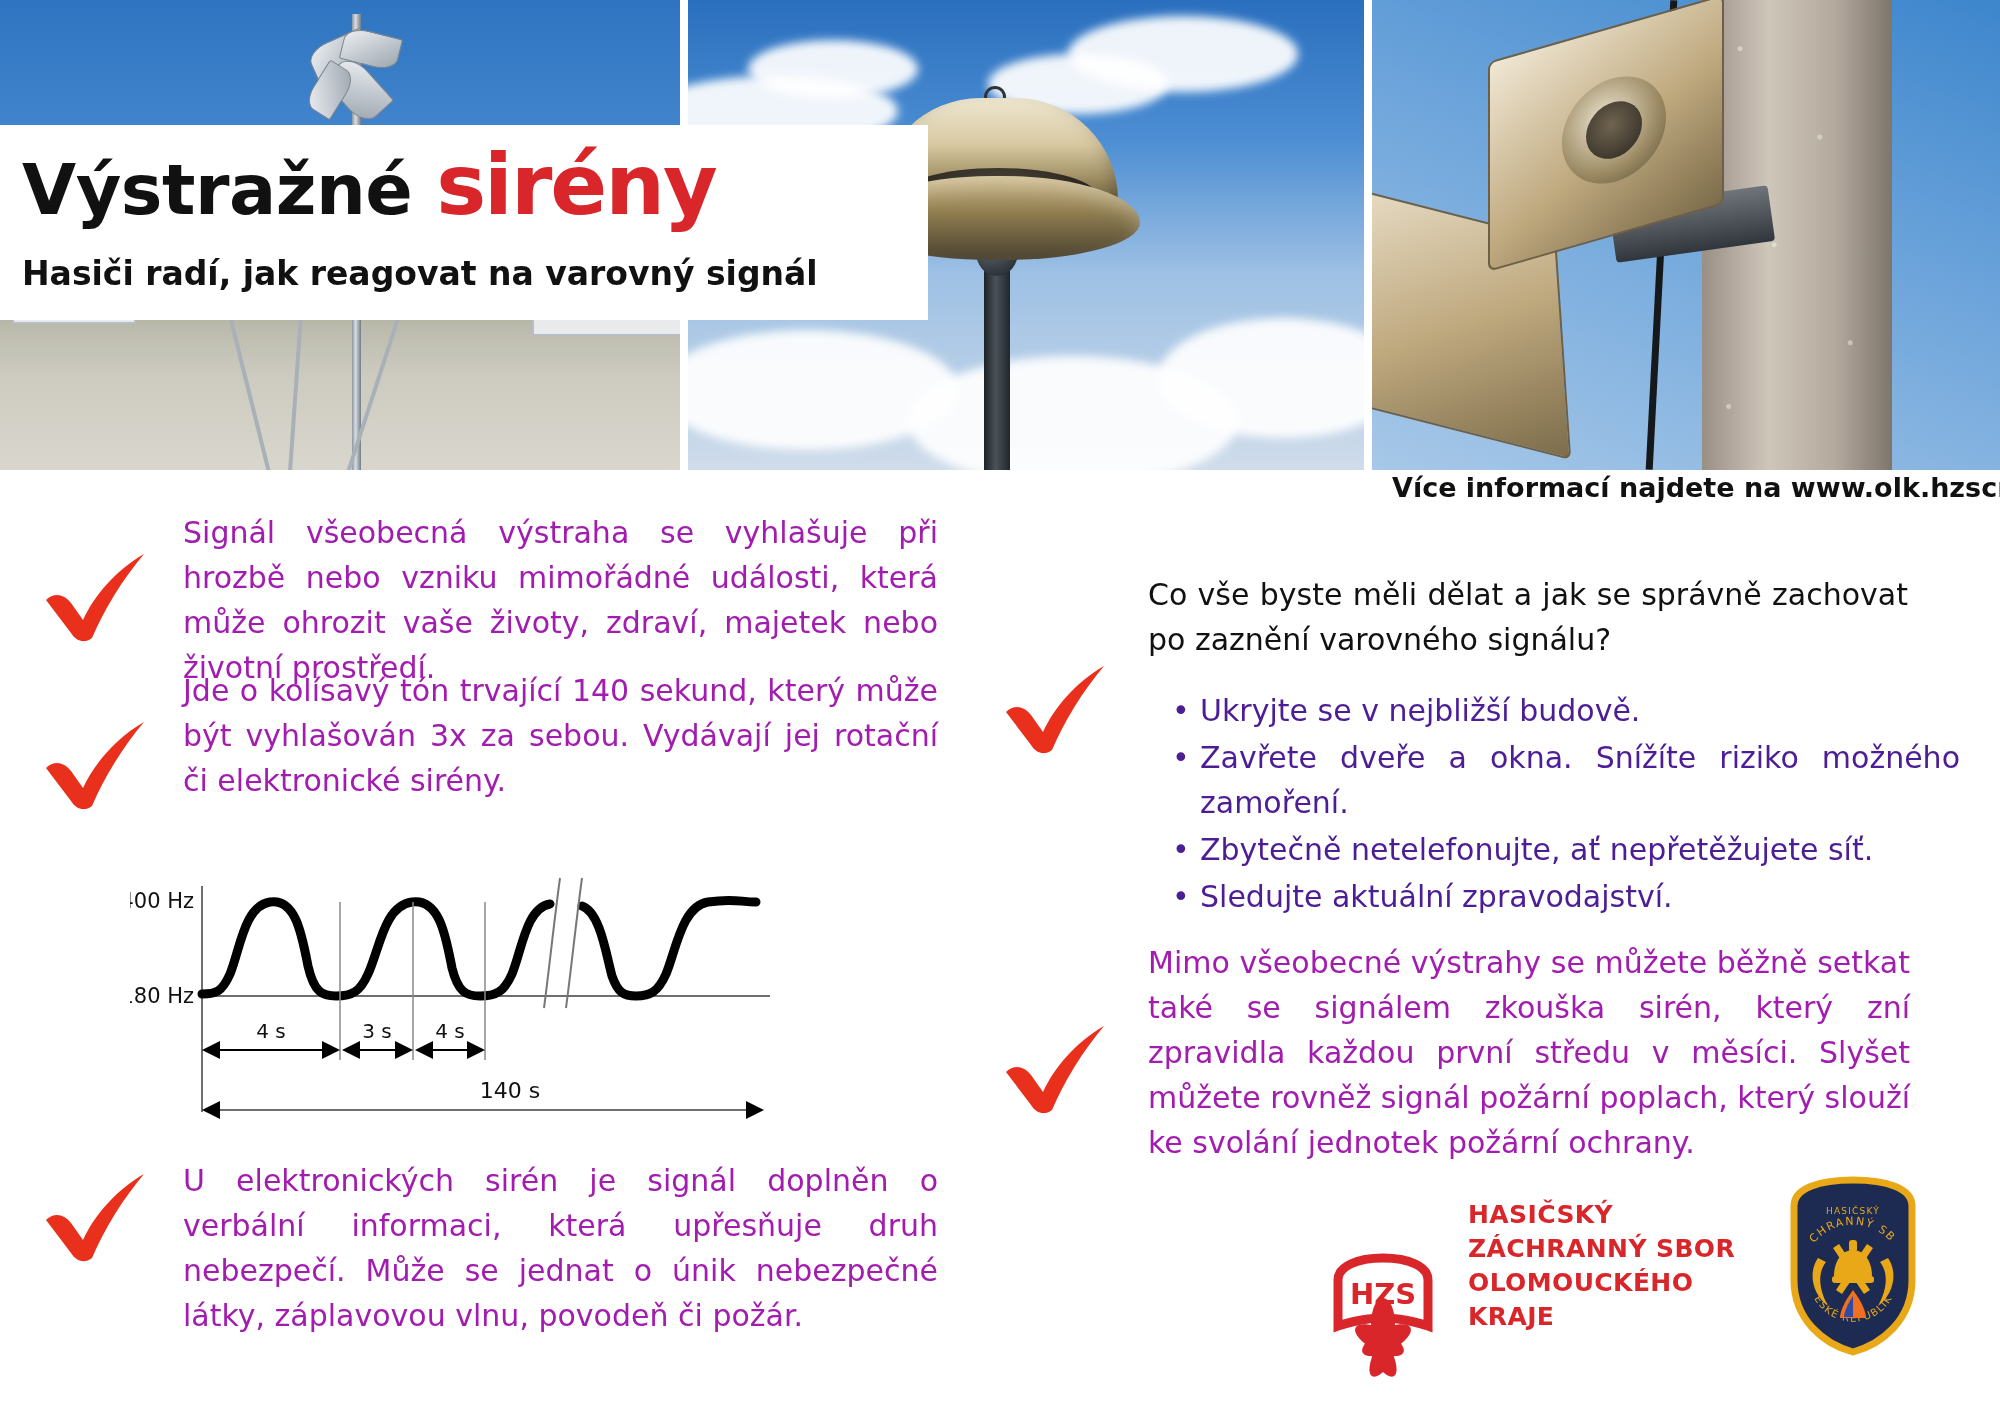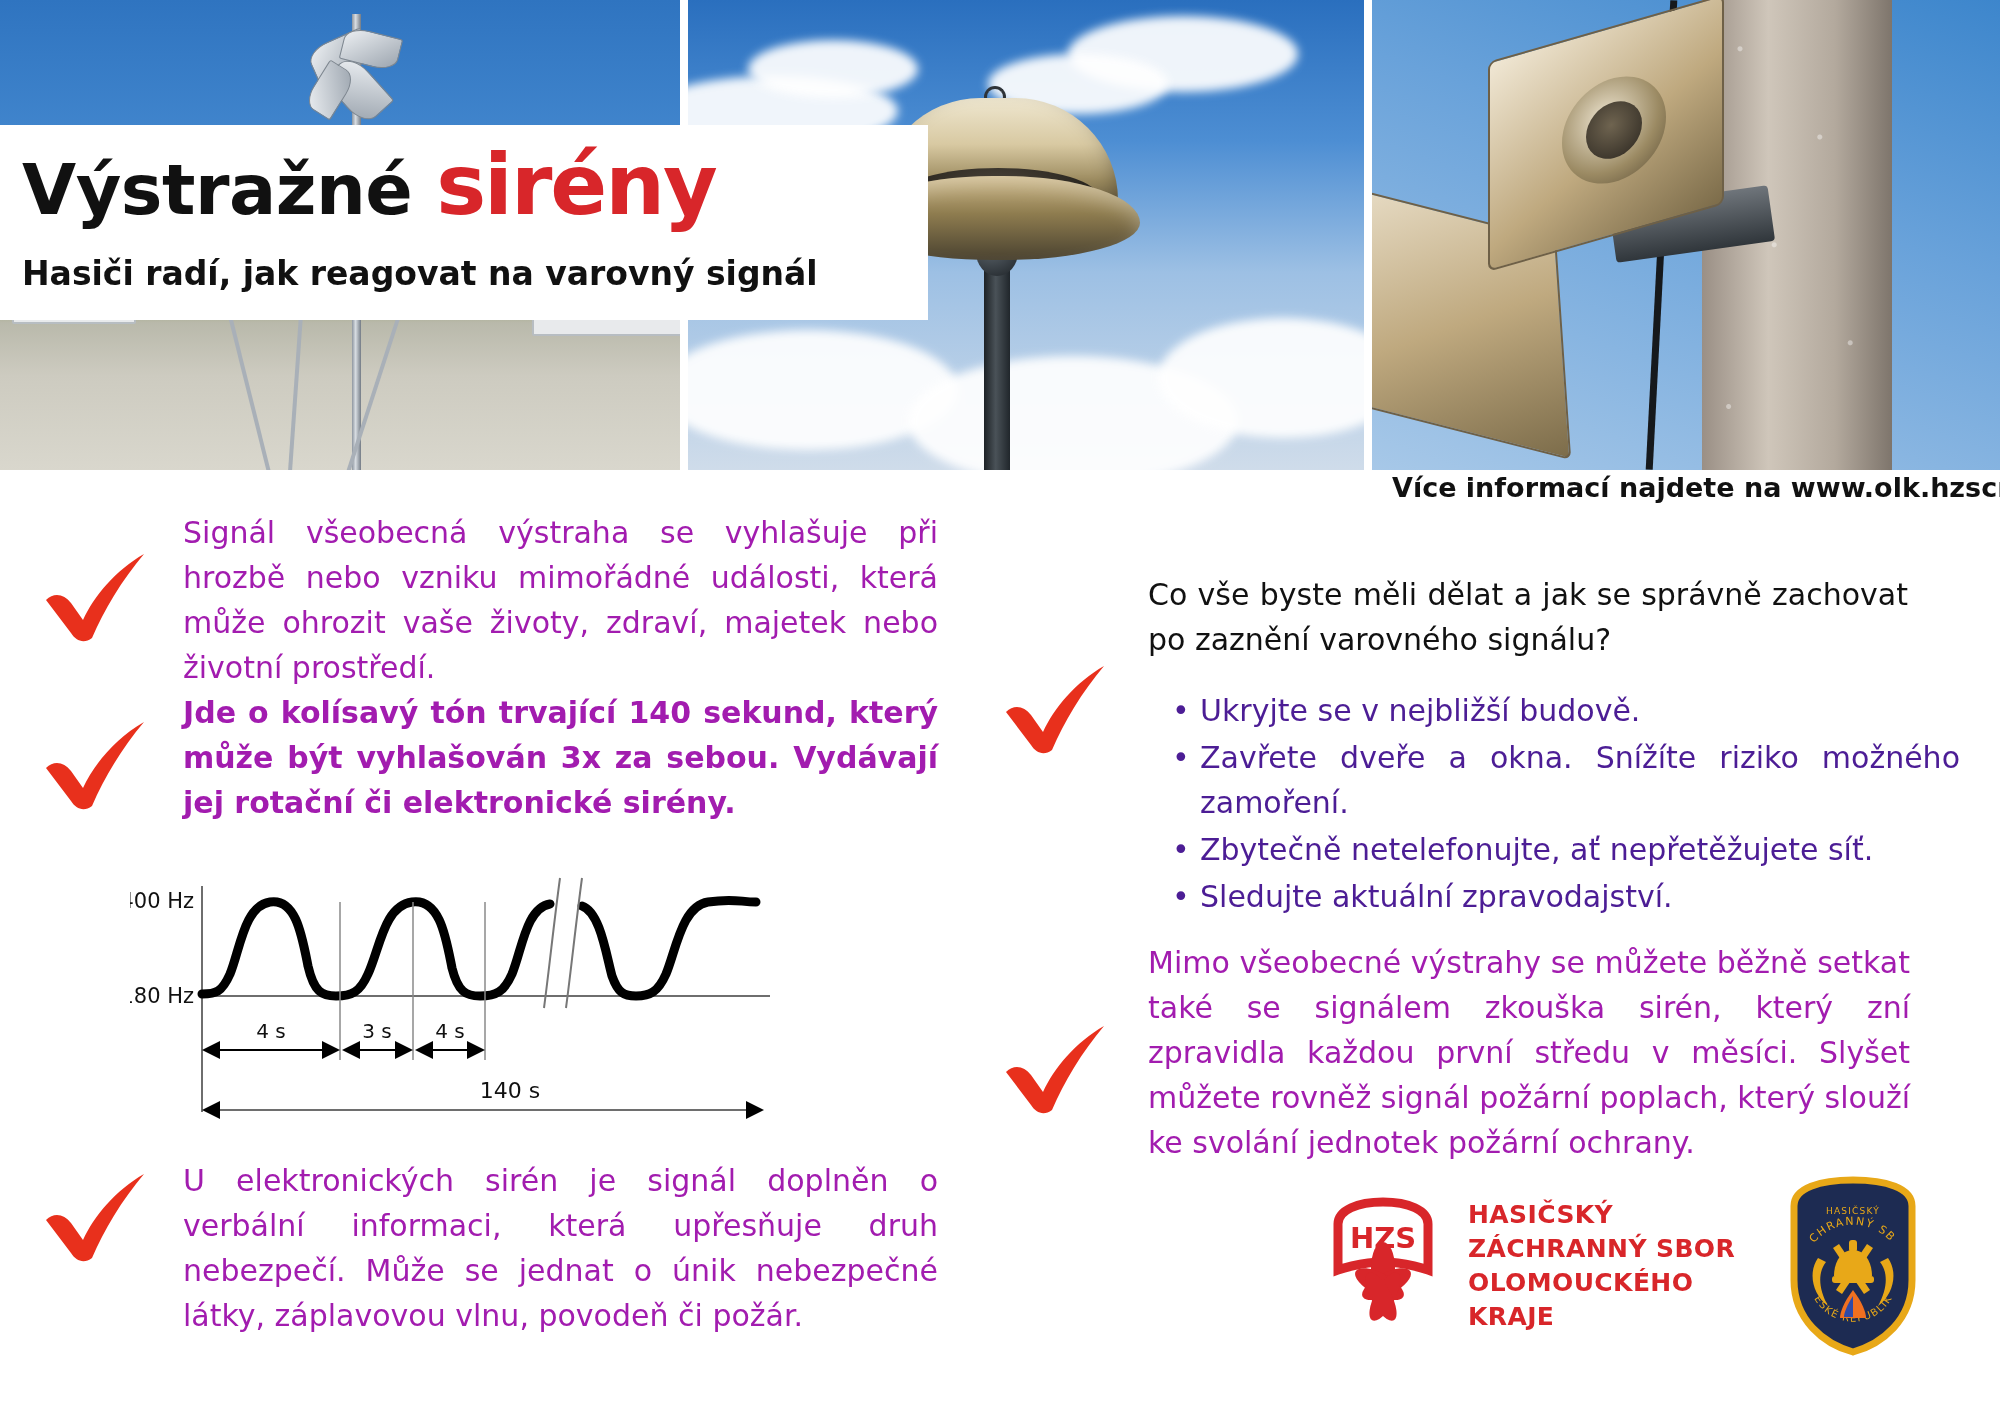--- a/index.html
+++ b/index.html
@@ -92,21 +92,21 @@
   ul.bullets{position:absolute;margin:0;padding:0 0 0 40px;list-style:none;}
   ul.bullets li{position:relative;font-size:30px;line-height:45px;color:#4c1d95;
                 text-align:justify;margin-bottom:2px;}
   ul.bullets li:before{content:"\2022";position:absolute;left:-28px;top:0;font-size:30px;}
 
   
   .chart{position:absolute;left:130px;top:862px;width:640px;height:260px;}
   .chart svg{display:block;}
 
   
-  .hzslogo{position:absolute;left:1328px;top:1196px;width:110px;height:140px;}
+  .hzslogo{position:absolute;left:1328px;top:1252px;width:110px;height:140px;}
   .hzswords{position:absolute;left:1468px;top:1198px;font-size:25px;line-height:34px;
             font-weight:800;color:#d8262a;letter-spacing:.4px;}
   .badge{position:absolute;left:1778px;top:1172px;width:150px;height:185px;}
 </style>
 </head>
 <body>
 
 <div class="header">
 
   <div class="ph ph1">
@@ -173,21 +173,21 @@
       <path d="M6 52 C14 44 24 46 31 55 L43 72 C54 48 76 22 104 6 C82 32 64 62 52 90 C44 96 36 93 31 85 Z" fill="#e8301c"></path>
     </svg>
 </div>
 <div class="para" style="left:183px;top:510px;width:755px;">Signál všeobecná výstraha se vyhlašuje při hrozbě nebo vzniku mimořádné události, která může ohrozit vaše životy, zdraví, majetek nebo životní prostředí.</div>
 
 <div class="check" style="left:40px;top:716px;">
   <svg viewBox="0 0 118 96">
       <path d="M6 52 C14 44 24 46 31 55 L43 72 C54 48 76 22 104 6 C82 32 64 62 52 90 C44 96 36 93 31 85 Z" fill="#e8301c"></path>
     </svg>
 </div>
-<div class="para" style="left:183px;top:690px;width:755px;font-weight:bold;">Jde o kolísavý tón trvající 140 sekund, který může být vyhlašován 3x za sebou. Vydávají jej rotační či elektronické sirény.</div>
+<div class="para" style="left:183px;top:668px;width:755px;">Jde o kolísavý tón trvající 140 sekund, který může být vyhlašován 3x za sebou. Vydávají jej rotační či elektronické sirény.</div>
 
 <div class="check" style="left:40px;top:1168px;">
   <svg viewBox="0 0 118 96">
       <path d="M6 52 C14 44 24 46 31 55 L43 72 C54 48 76 22 104 6 C82 32 64 62 52 90 C44 96 36 93 31 85 Z" fill="#e8301c"></path>
     </svg>
 </div>
 <div class="para" style="left:183px;top:1158px;width:755px;">U elektronických sirén je signál doplněn o verbální informaci, která upřesňuje druh nebezpečí. Může se jednat o únik nebezpečné látky, záplavovou vlnu, povodeň či požár.</div>
 
 <div class="chart">
   <svg width="640" height="260" viewBox="0 0 640 260">

